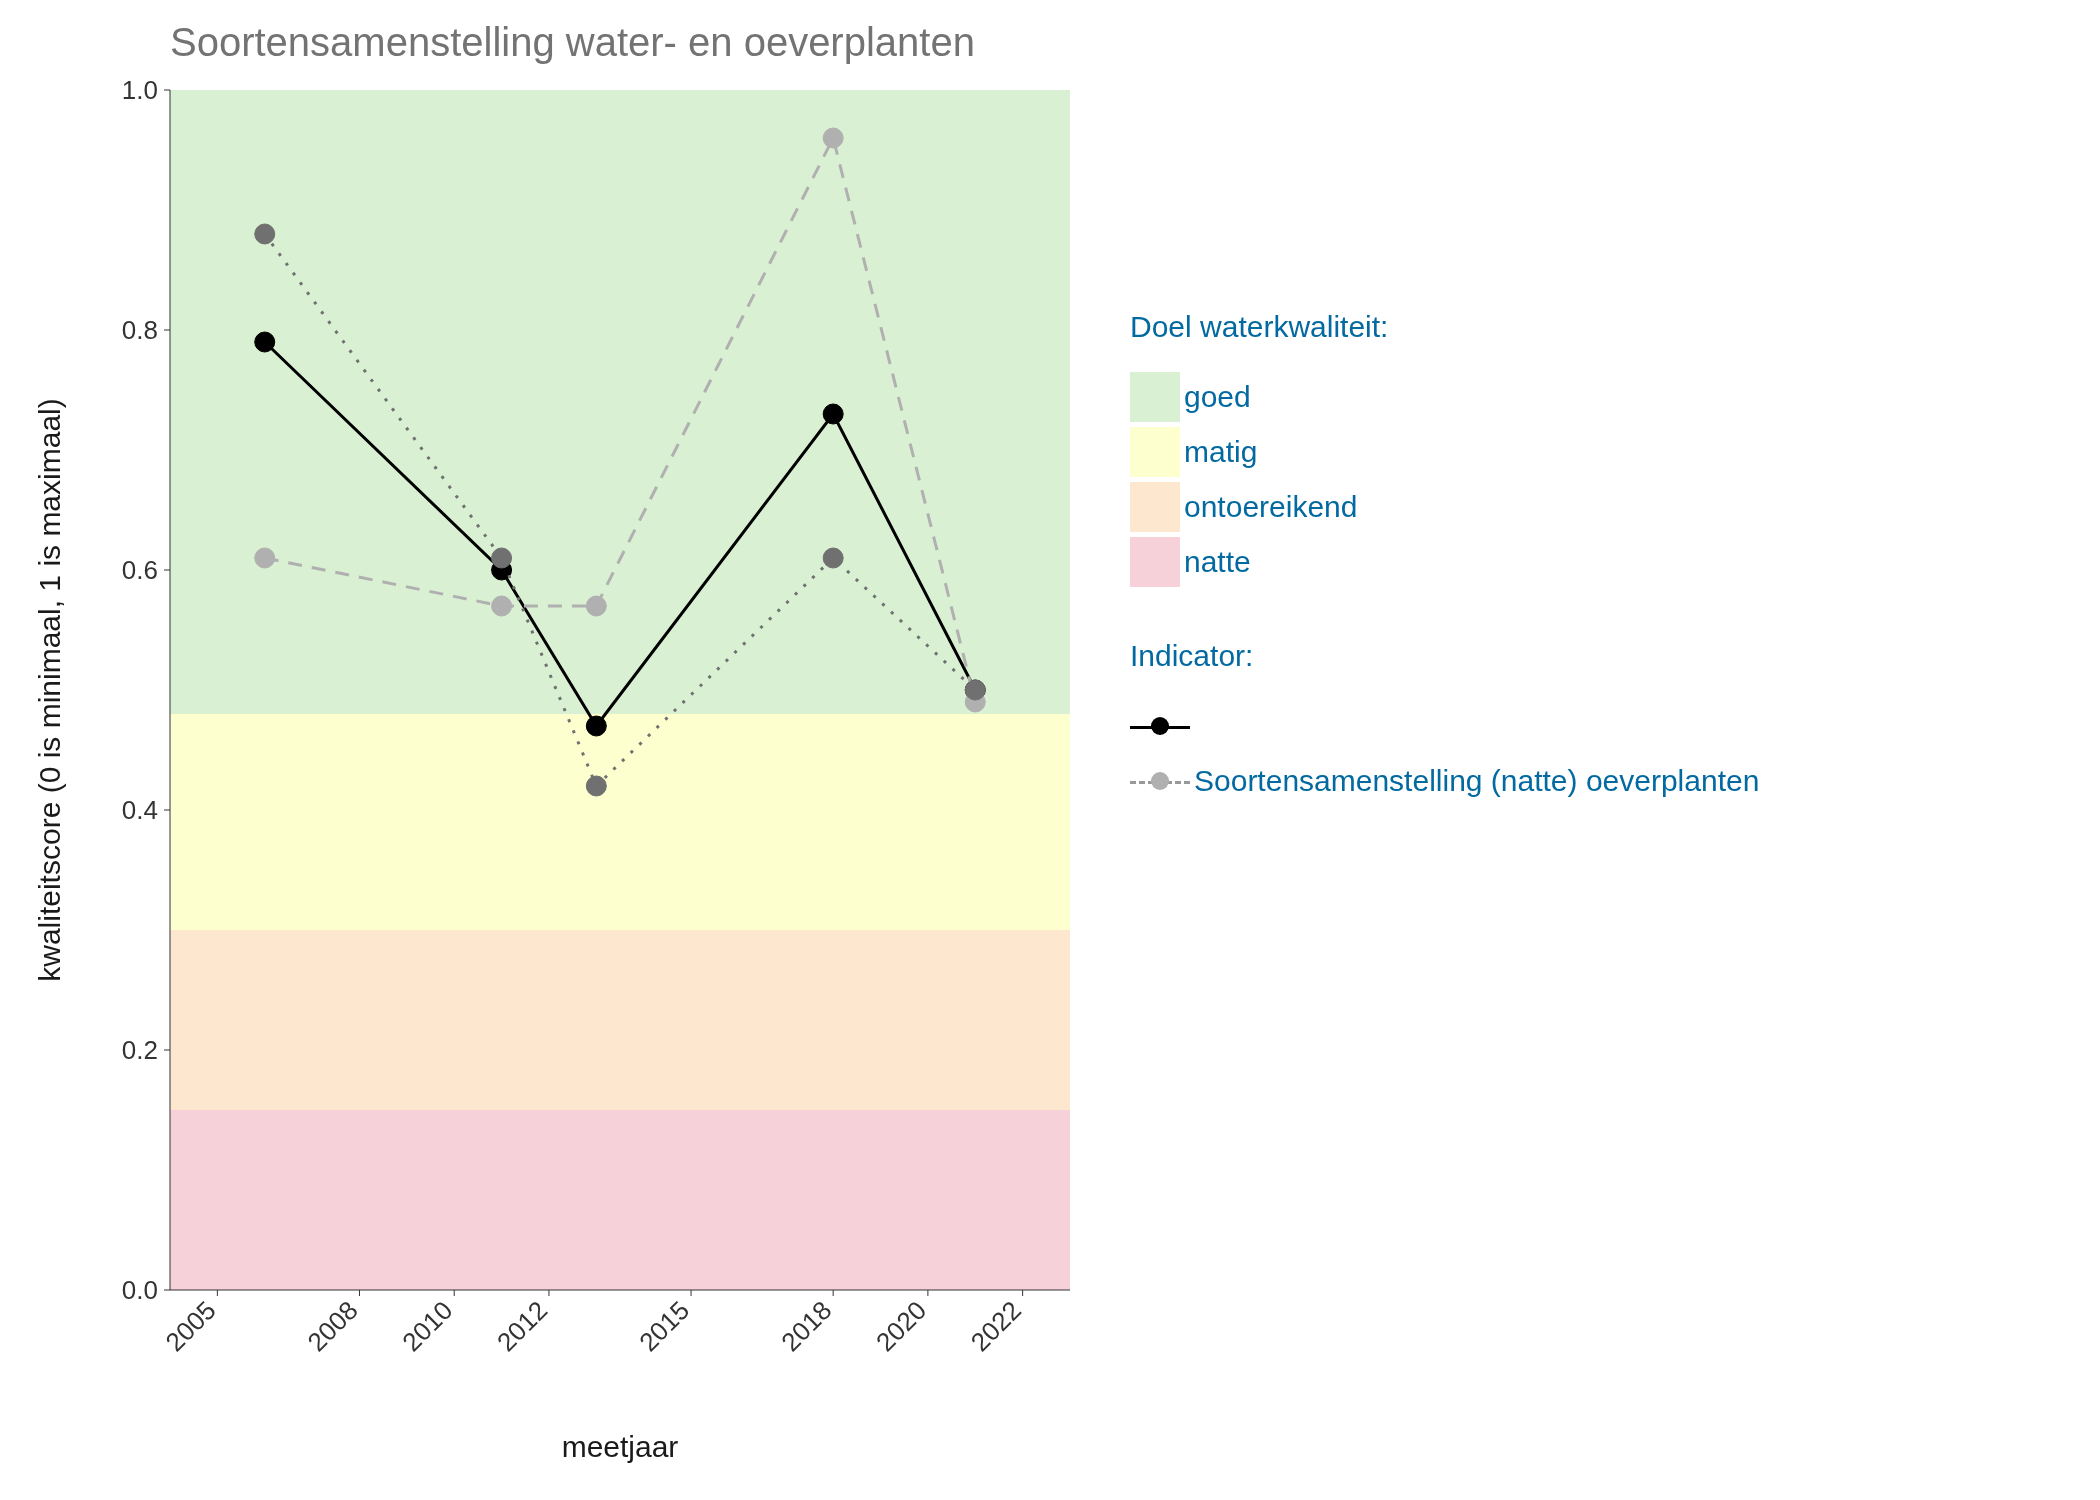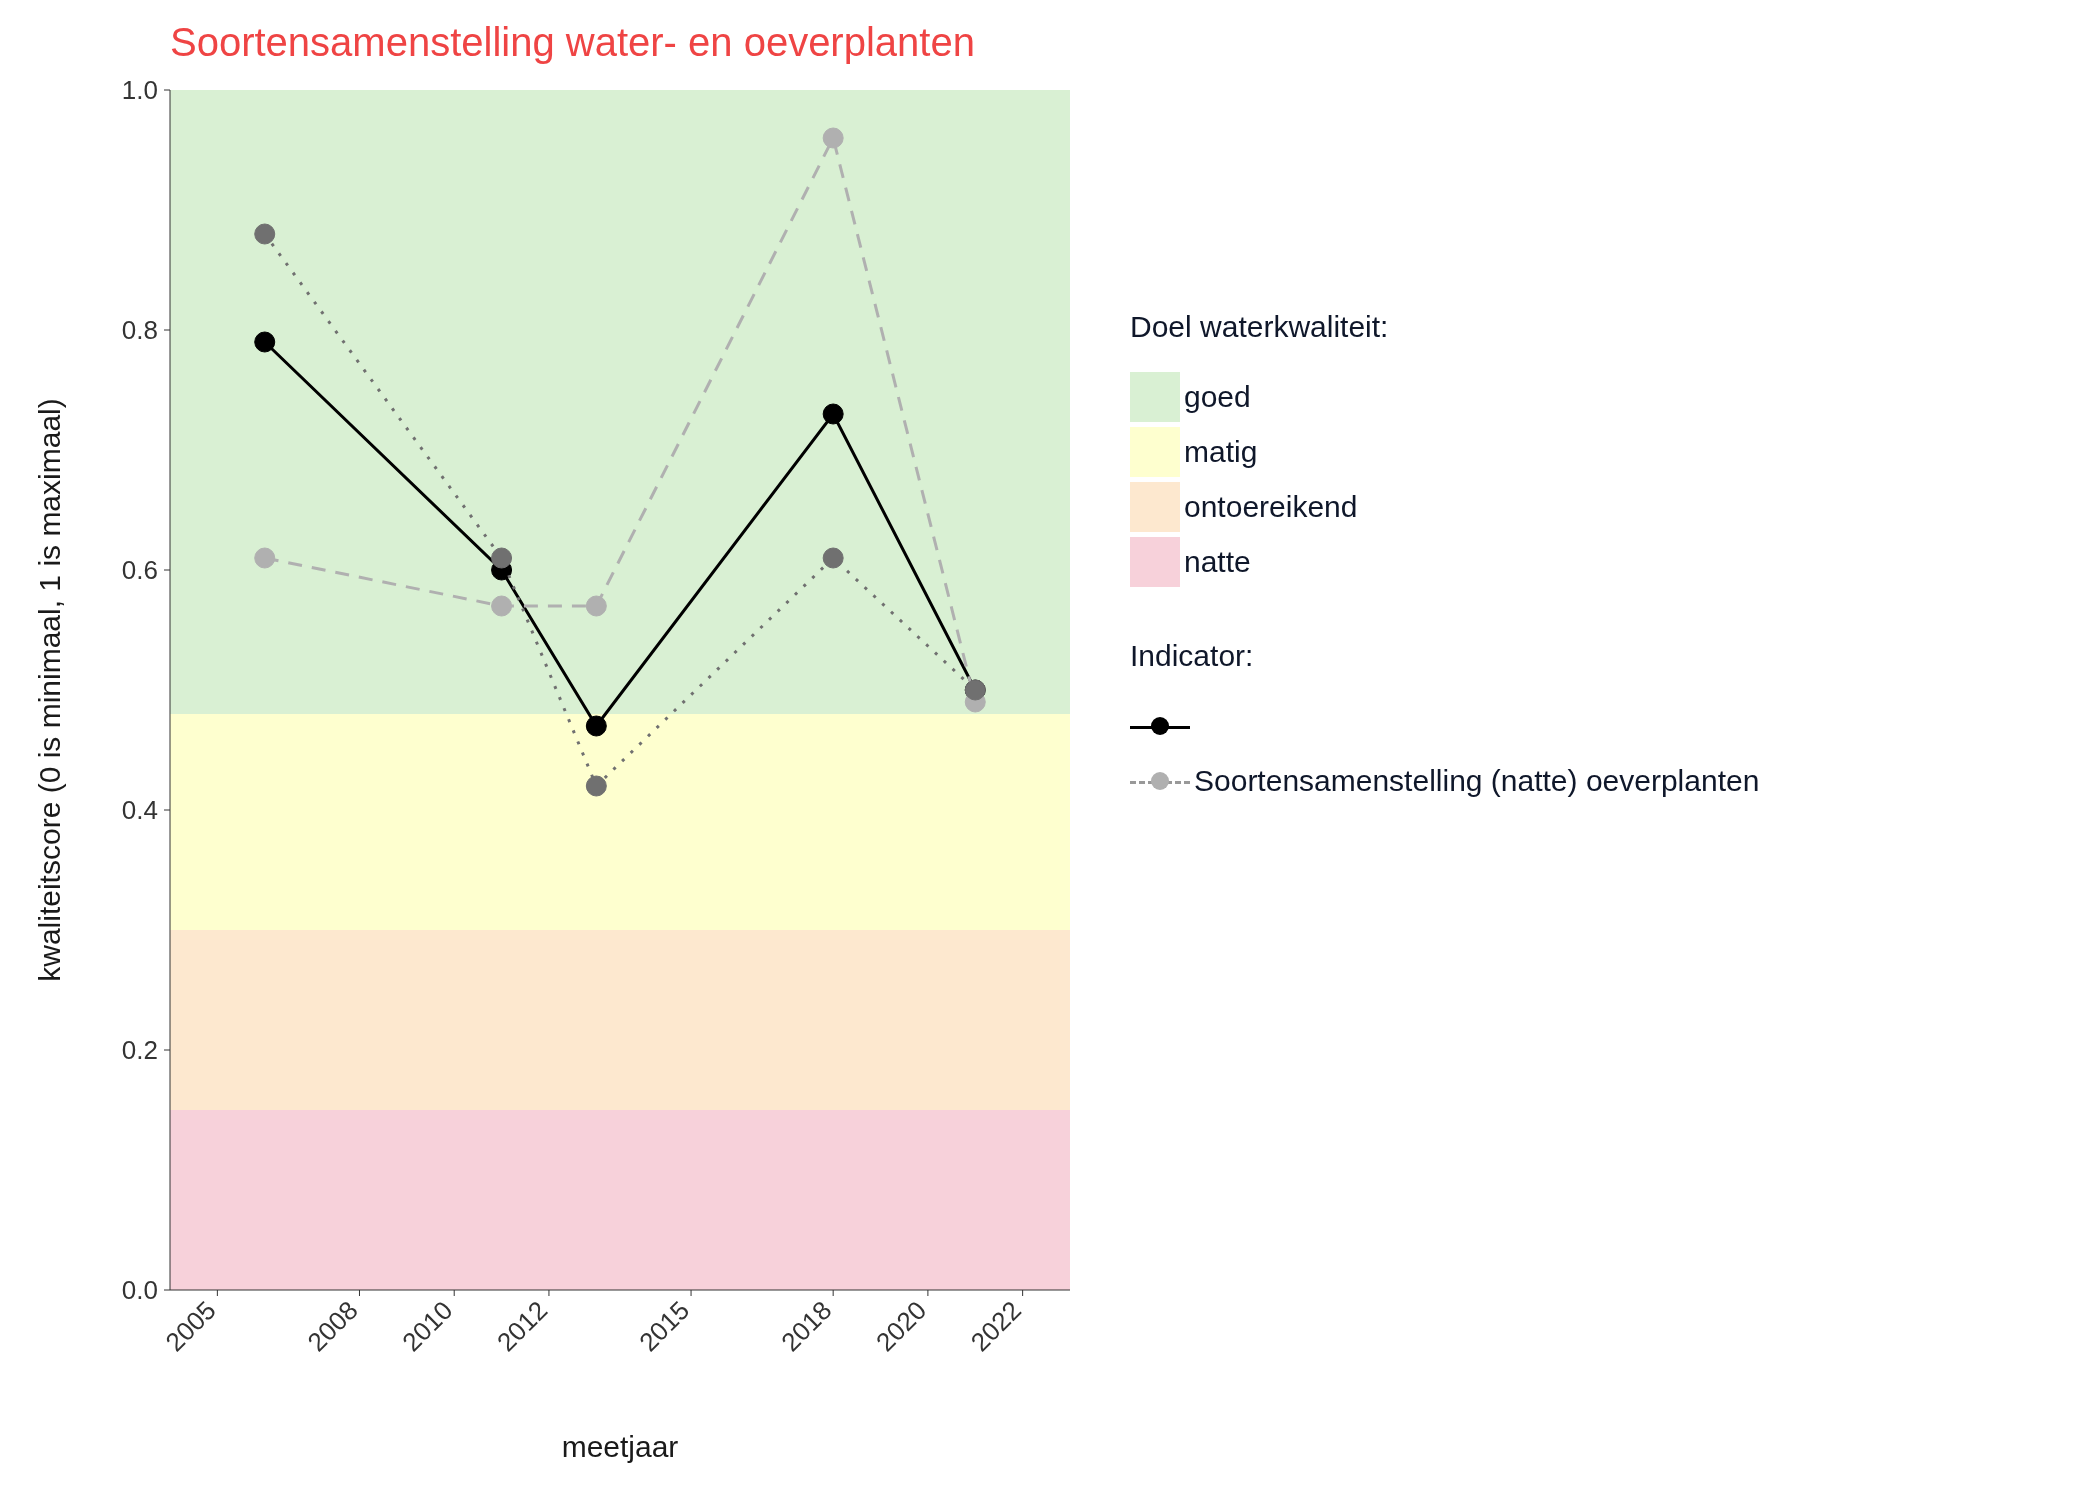--- a/index.html
+++ b/index.html
@@ -15,21 +15,21 @@
     position: relative;
     width: 2100px;
     height: 1500px;
   }
   .title {
     position: absolute;
     left: 170px;
     top: 20px;
     font-size: 40px;
     font-weight: 500;
-    color: #ef4444;
+    color: #737373;
   }
   .plot-area {
     position: absolute;
     left: 170px;
     top: 90px;
     width: 900px;
     height: 1200px;
     box-sizing: border-box;
   }
   .yaxis-label {
@@ -48,21 +48,21 @@
     transform: translateX(-50%);
     font-size: 30px;
     text-align: right;
   }
 
   .legend {
     position: absolute;
     left: 1130px;
     top: 310px;
     font-size: 30px;
-    color: #0f172a;
+    color: #0369a1;
   }
   .legend-title {
     margin-bottom: 25px;
   }
   .legend-group {
     margin-bottom: 50px;
   }
   .legend-row {
     display: flex;
     align-items: center;

